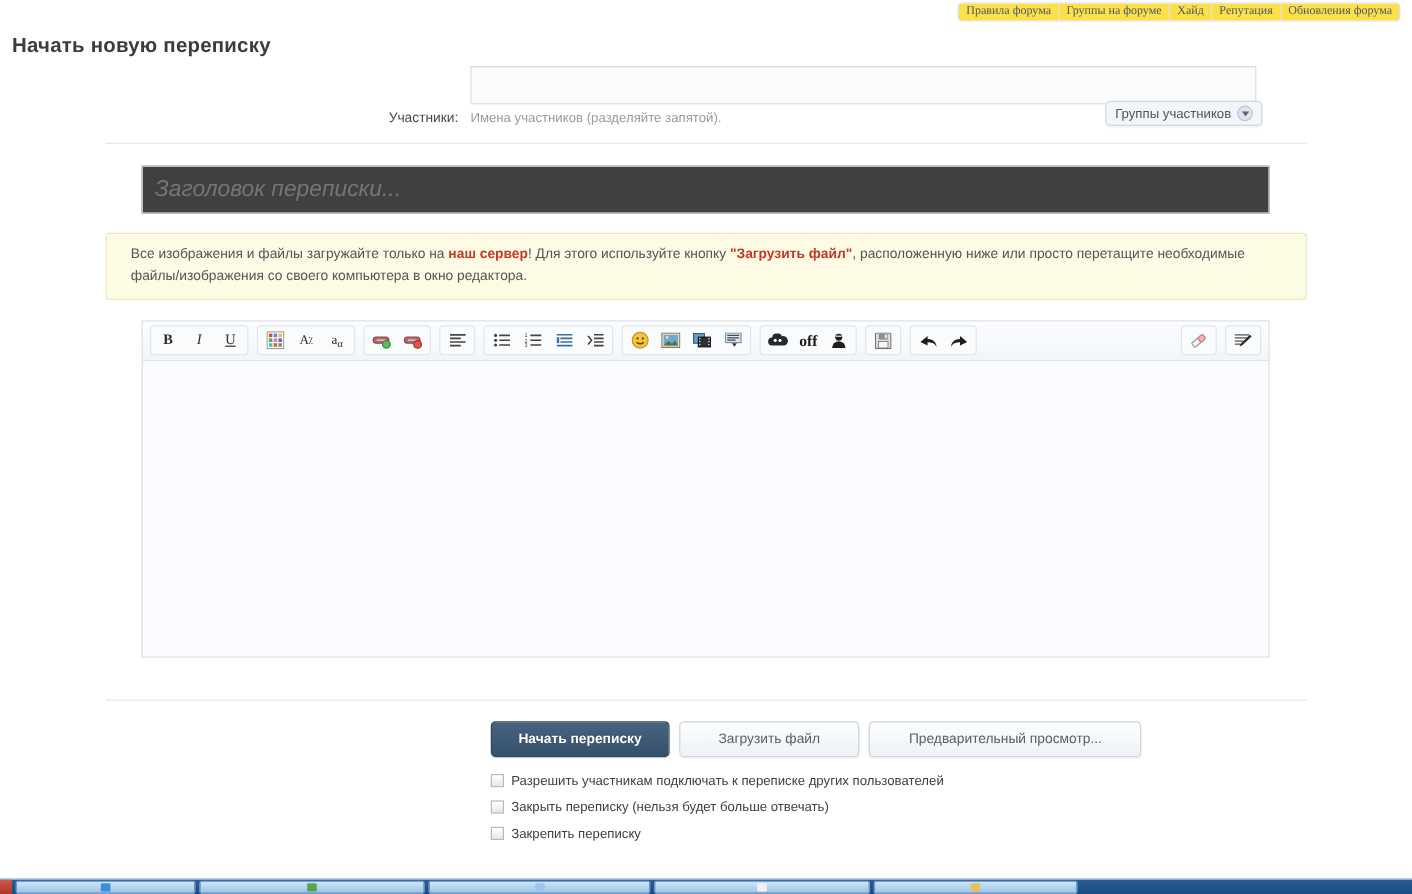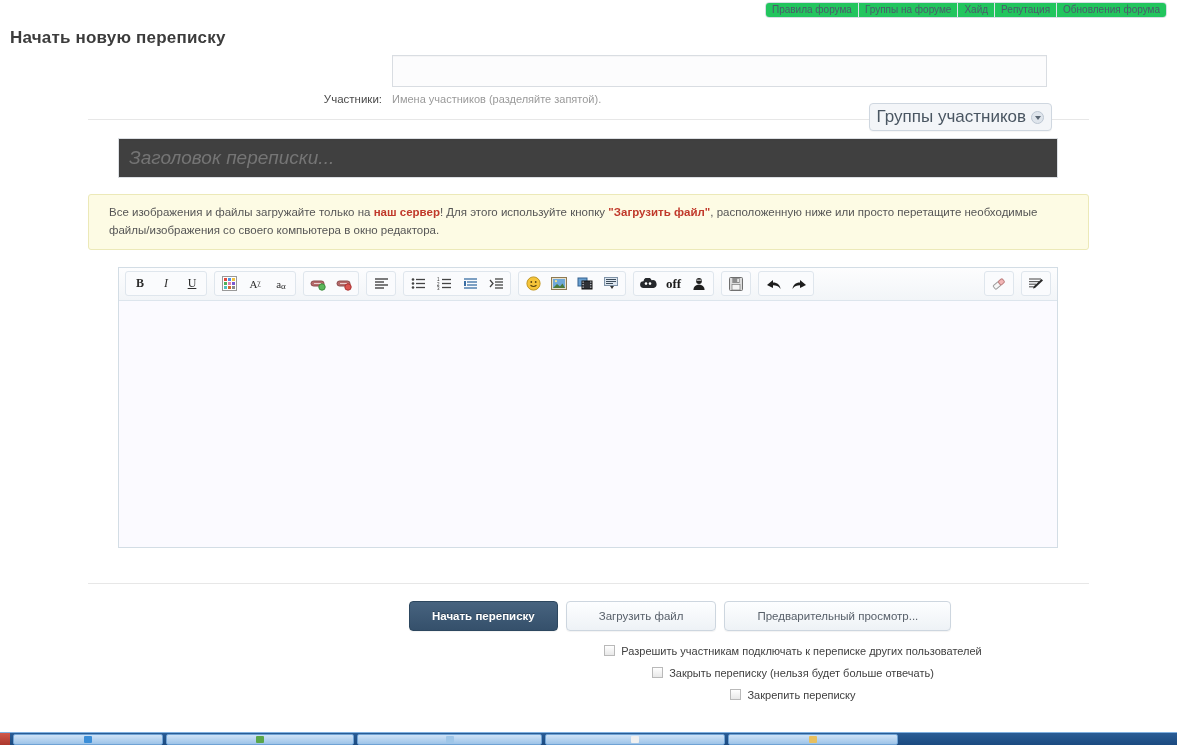--- a/index.html
+++ b/index.html
@@ -30,22 +30,23 @@
     border-radius: 4px;
     overflow: hidden;
   }
   .topnav-item {
     font-size: 10px;
     line-height: 14px;
     color: #4b5a6b;
     padding: 0 6px;
     border-right: 1px solid #dde4eb;
     white-space: nowrap;
-    background: #22c55e;
+    background: #fde047;
     cursor: pointer;
+    font-family: Liberation Serif, serif;
   }
   .topnav-item:last-child { border-right: none; }
 
   
   .page-title {
     position: absolute;
     left: 10px;
     top: 28px;
     font-size: 17px;
     color: #3c3c3c;
@@ -95,25 +96,24 @@
     position: absolute;
     right: 0;
     top: 29px;
     display: inline-flex;
     align-items: center;
     gap: 5px;
     background: #f3f5f8;
     border: 1px solid #cfd7e0;
     border-radius: 4px;
     padding: 3px 7px;
-    font-size: 17px;
+    font-size: 11px;
     color: #4a5662;
     cursor: pointer;
     box-shadow: 0 1px 1px rgba(0,0,0,.04);
-    margin-top: 19px;
   }
   .chev {
     display: inline-block;
     width: 13px; height: 13px;
     border-radius: 50%;
     background: #dfe5ec;
     border: 1px solid #bcc6d2;
     position: relative;
   }
   .chev:after {
@@ -236,21 +236,20 @@
     text-shadow: 0 -1px 0 rgba(0,0,0,.3);
   }
 
   
   .checks { margin: 14px 0 0 409px; }
   .chk-row {
     display: flex;
     align-items: center;
     gap: 6px;
     margin-bottom: 10px;
-    justify-content: center;
   }
   .chk {
     width: 11px; height: 11px;
     border: 1px solid #b9b9b9;
     background: linear-gradient(#ffffff,#e8e8e8);
     display: inline-block;
     flex: 0 0 auto;
     cursor: pointer;
   }
   .chk-label {

